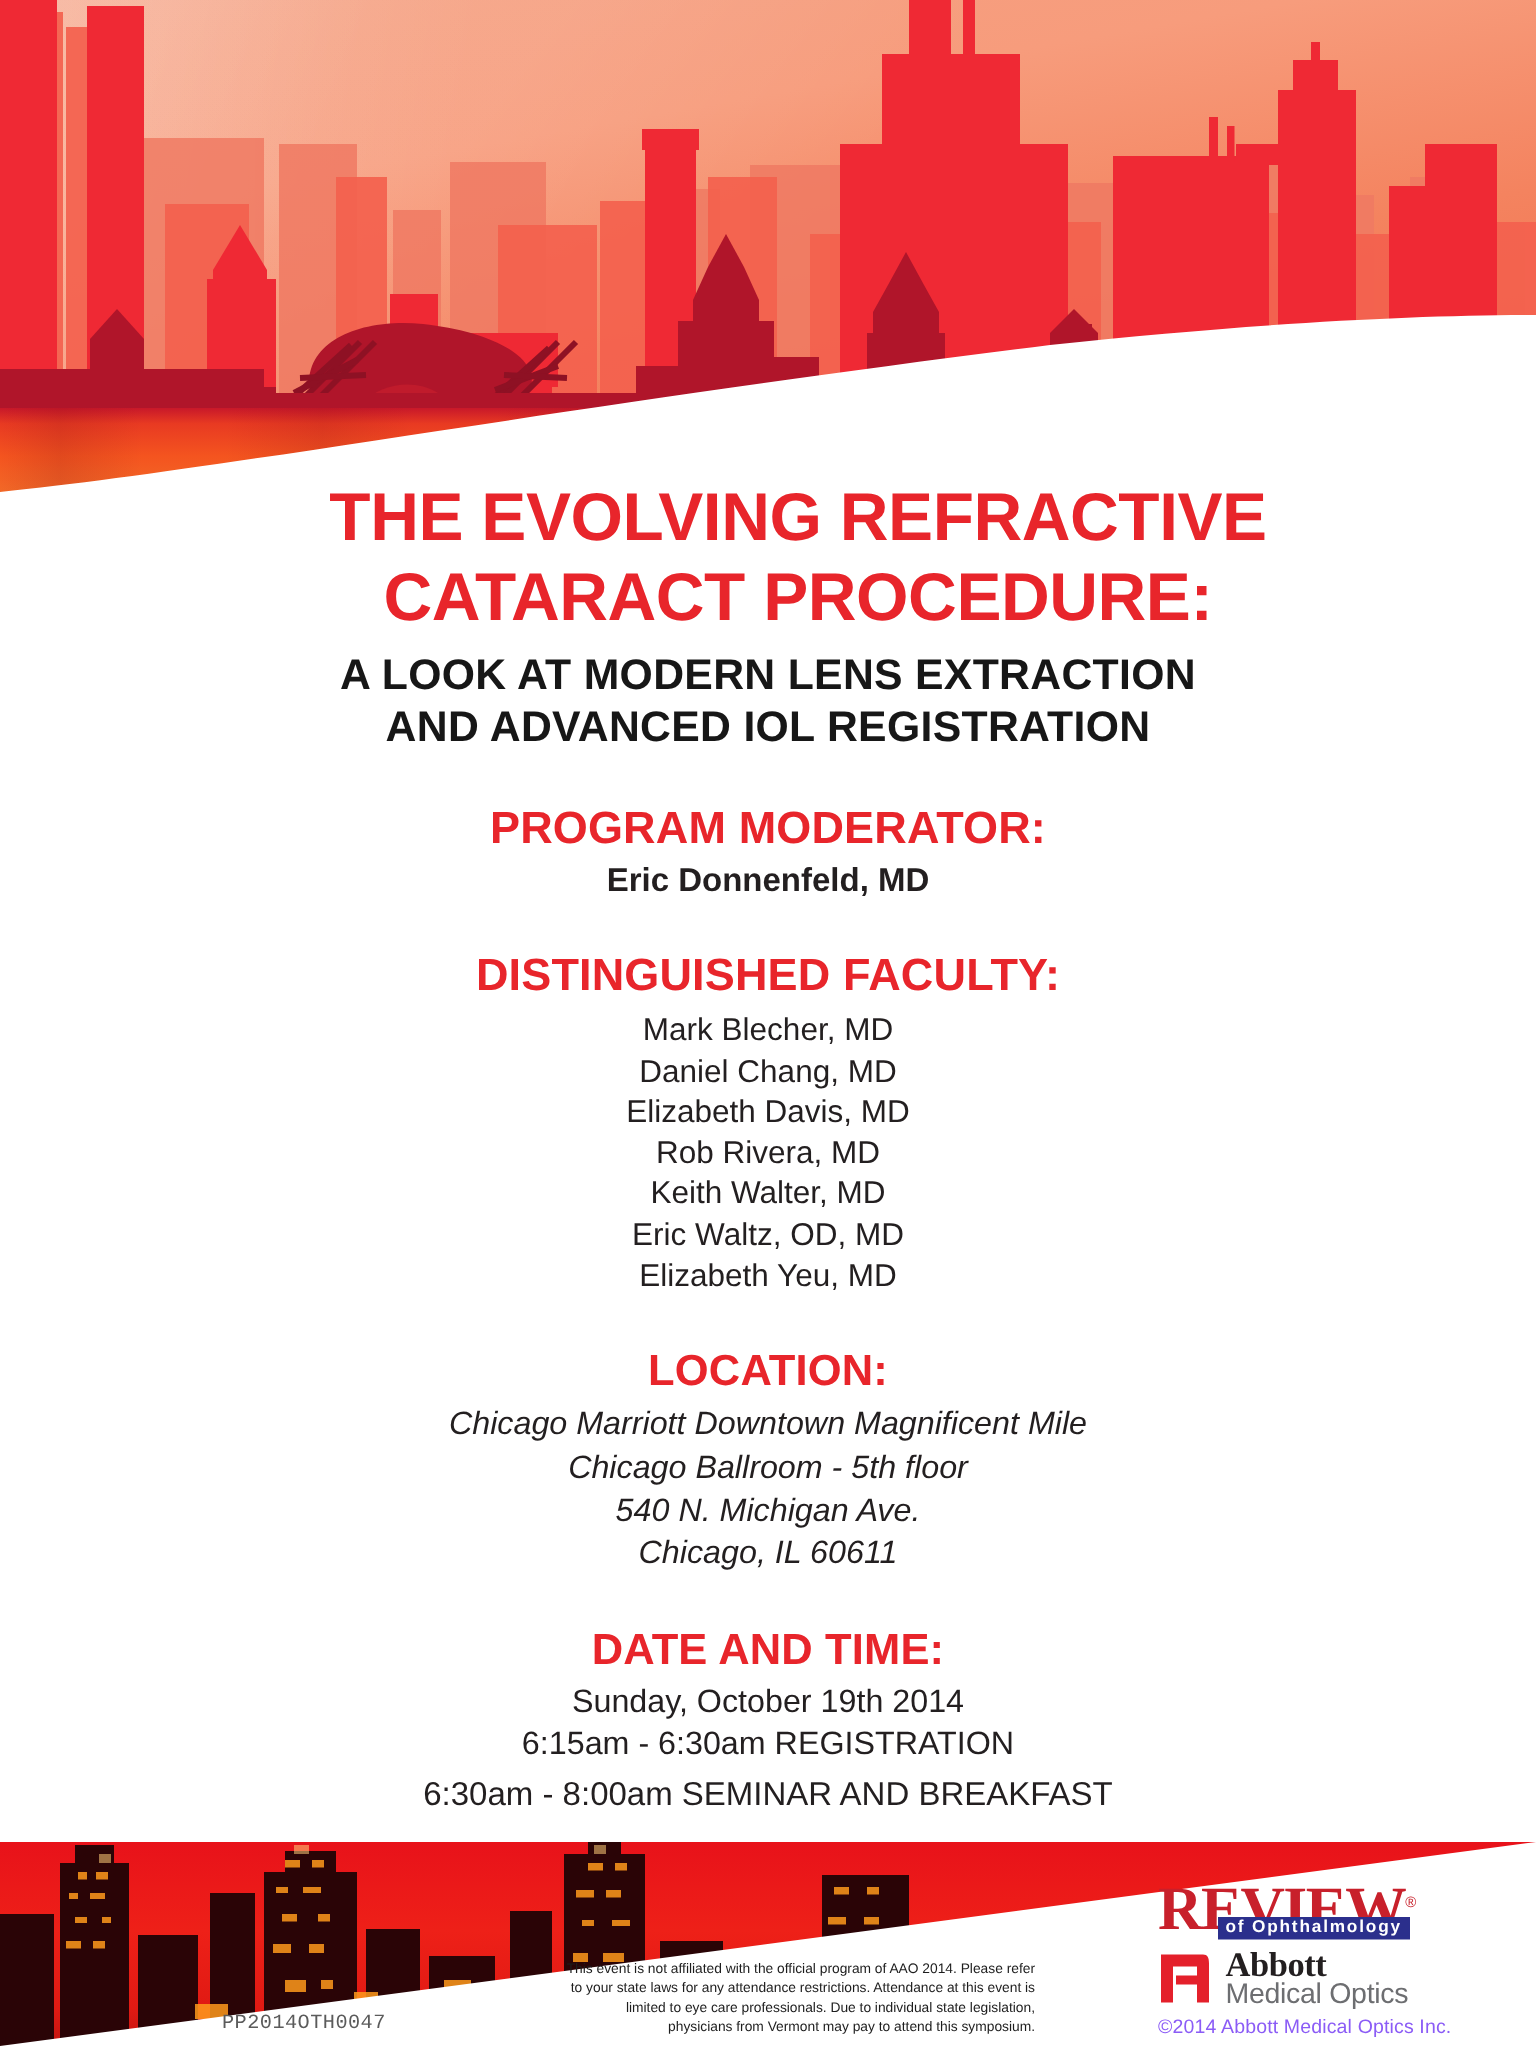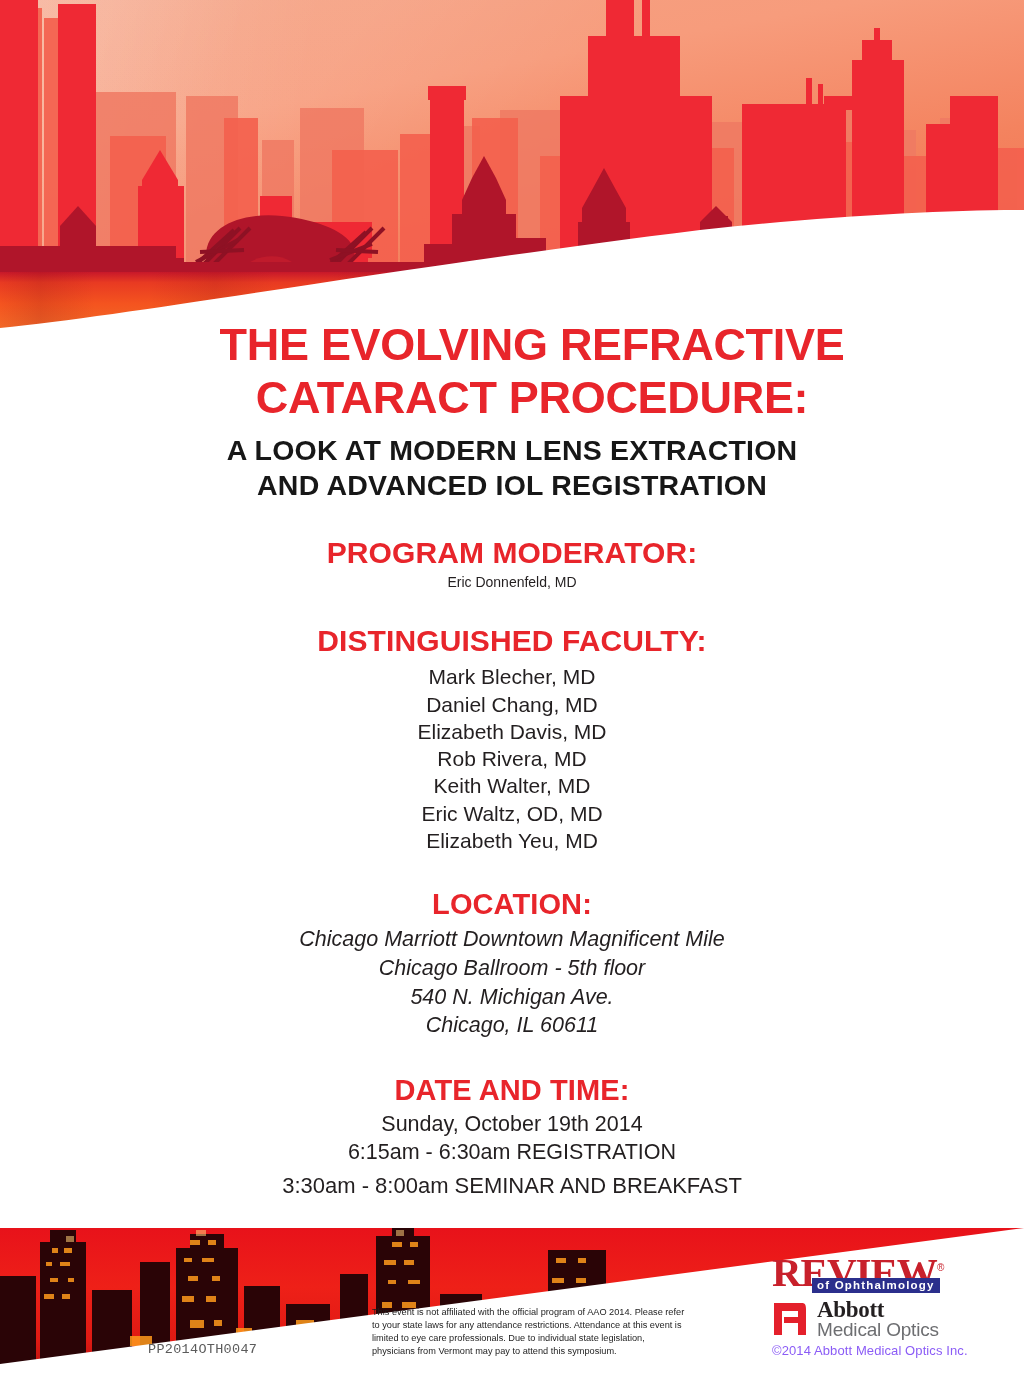--- a/index.html
+++ b/index.html
@@ -89,21 +89,21 @@
 
   .section { margin-top:4px; }
   .sec-head {
     color:#e8252b;
     font-weight:bold;
     letter-spacing:0.1px;
   }
   .sec-body { color:#231f20; }
 
   .h-moderator { font-size:30px; margin-top:33px; }
-  .moderator-name { font-size:14px; margin-top:4px; }
+  .moderator-name { font-size:22px; margin-top:4px;font-weight:bold; }
 
   .h-faculty { font-size:30px; margin-top:34px; }
   .faculty-list { font-size:21px; line-height:1.30; margin-top:5px; }
   .faculty-list div { }
 
   .h-location { font-size:29px; margin-top:34px; }
   .location-lines { font-size:21.5px; line-height:1.33; margin-top:4px;font-style:italic; }
 
   .h-datetime { font-size:29px; margin-top:34px; }
   .dt-lines { font-size:21.5px; line-height:1.33; margin-top:3px; }
@@ -131,21 +131,21 @@
     letter-spacing:0.3px;
     font-family:Liberation Mono, monospace;
   }
 
   .disclaimer {
     position:absolute; left:372px; top:1306px;
     width:318px;
     font-size:9.2px;
     line-height:1.42;
     color:#1d1d1d;
-    text-align:left;
+    text-align:right;
   }
 
   
   .review-logo {
     position:absolute; left:772px; top:1254px;
     width:150px; height:44px;
   }
   .review-word {
     font-family:"Liberation Serif", serif;
     font-weight:bold;
@@ -371,21 +371,21 @@
         <div>540 N. Michigan Ave.</div>
         <div>Chicago, IL 60611</div>
       </div>
     </div>
 
     <div class="section">
       <div class="sec-head h-datetime">DATE AND TIME:</div>
       <div class="sec-body dt-lines">
         <div>Sunday, October 19th 2014</div>
         <div>6:15am - 6:30am REGISTRATION</div>
-        <span class="wide">3:30am - 8:00am SEMINAR AND BREAKFAST</span>
+        <span class="wide">6:30am - 8:00am SEMINAR AND BREAKFAST</span>
       </div>
     </div>
 
     <div class="section">
       <div class="sec-head h-register">3 WAYS TO REGISTER:</div>
       <div class="sec-body reg-lines">
         <div>www.revophth.com/Oct19AM</div>
         <div>Call: Lois DiDomenico 877-451-6510</div>
         <div>Email: ReviewMeetings@Jobson.com</div>
       </div>

